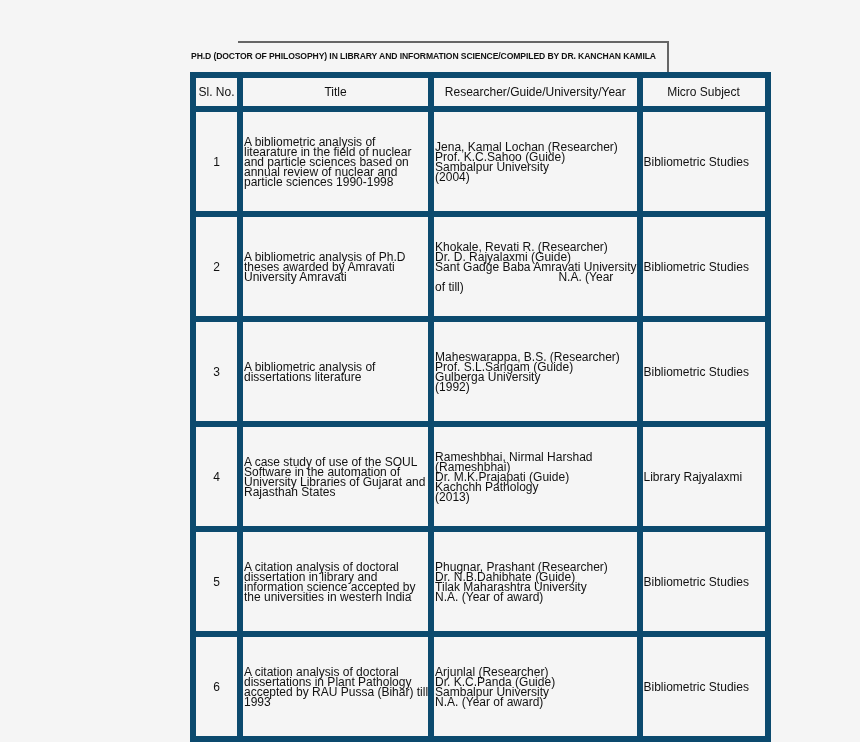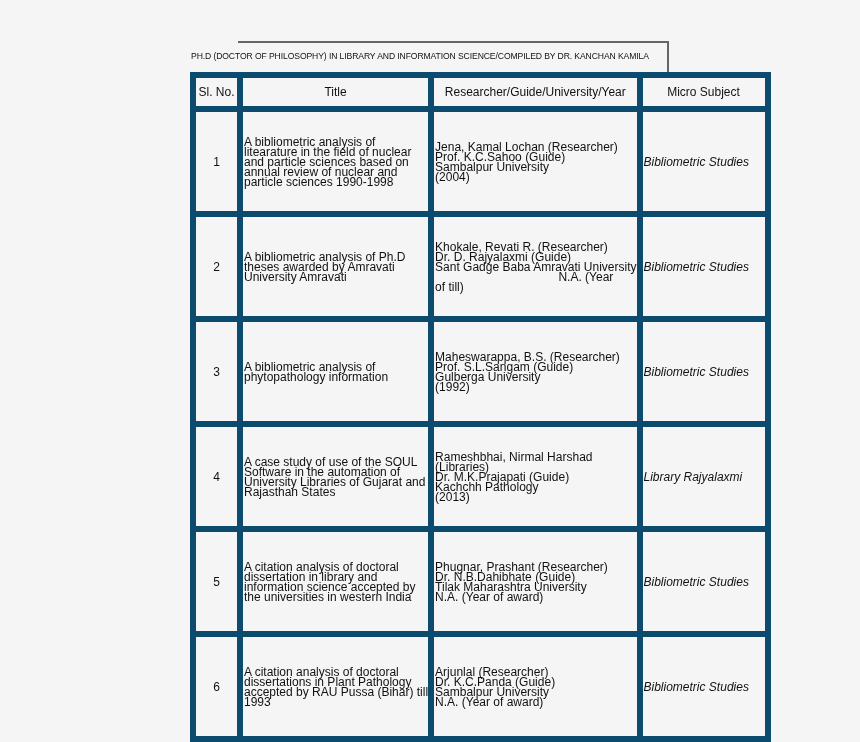--- a/index.html
+++ b/index.html
@@ -3,32 +3,32 @@
 <meta charset="utf-8">
 <style>
   html, body { margin:0; padding:0; }
   body {
     width:860px; height:742px; background:#f5f5f5; position:relative; overflow:hidden;
     font-family:"Liberation Sans", "DejaVu Sans", sans-serif; color:#111;
   }
   .top-rule { position:absolute; left:238px; top:41px; width:431px; height:2px; background:#666; }
   .right-rule { position:absolute; left:667px; top:41px; width:2px; height:32px; background:#666; }
   .doc-title {
-    position:absolute; left:191px; top:51px; width:476px; font-size:8.6px; font-weight:normal;
+    position:absolute; left:191px; top:51px; width:476px; font-size:8.6px; font-weight:bold;
     letter-spacing:-0.1px; white-space:nowrap;
   }
   table {
     position:absolute; left:190px; top:72px; border-collapse:collapse; table-layout:fixed;
   }
   td, th { border:6px solid #0c4a6e; padding:0; font-size:12px; line-height:10px; vertical-align:middle; }
   th { font-weight:normal; height:28px; text-align:center; }
   td { height:99px; }
   td.c-no { text-align:center; }
   td.c-title, td.c-res { text-align:left; padding-left:1px; }
-  td.c-sub { font-style:italic; padding-left:1px; }
+  td.c-sub { padding-left:1px; }
   .col-no { width:47px; } .col-title { width:147px; } .col-res { width:153px; } .col-sub { width:128px; }
   th.b-thick, td.b-thick { border-left:2px solid #555; }
   .line { display:block; white-space:pre; }
 </style>
 </head>
 <body>
 
 <div class="top-rule"></div>
 <div class="right-rule"></div>
 <div class="doc-title">PH.D (DOCTOR OF PHILOSOPHY) IN LIBRARY AND INFORMATION SCIENCE/COMPILED BY DR. KANCHAN KAMILA</div>
@@ -79,41 +79,41 @@
           <span class="line">Sant Gadge Baba Amravati University</span>
           <span class="line">                                     N.A. (Year</span>
           <span class="line">of till)</span>
         </td>
         <td class="c-sub">Bibliometric Studies</td>
       </tr>
       <tr>
         <td class="c-no">3</td>
         <td class="c-title">
           <span class="line">A bibliometric analysis of</span>
-          <span class="line">phytopathology information</span>
+          <span class="line">dissertations literature</span>
         </td>
         <td class="c-res b-thick">
           <span class="line">Maheswarappa, B.S. (Researcher)</span>
           <span class="line">Prof. S.L.Sangam (Guide)</span>
           <span class="line">Gulberga University</span>
           <span class="line">(1992)</span>
         </td>
         <td class="c-sub">Bibliometric Studies</td>
       </tr>
       <tr>
         <td class="c-no">4</td>
         <td class="c-title">
           <span class="line">A case study of use of the SOUL</span>
           <span class="line">Software in the automation of</span>
           <span class="line">University Libraries of Gujarat and</span>
           <span class="line">Rajasthan States</span>
         </td>
         <td class="c-res b-thick">
           <span class="line">Rameshbhai, Nirmal Harshad</span>
-          <span class="line">(Libraries)</span>
+          <span class="line">(Rameshbhai)</span>
           <span class="line">Dr. M.K.Prajapati (Guide)</span>
           <span class="line">Kachchh Pathology</span>
           <span class="line">(2013)</span>
         </td>
         <td class="c-sub">Library Rajyalaxmi</td>
       </tr>
       <tr>
         <td class="c-no">5</td>
         <td class="c-title">
           <span class="line">A citation analysis of doctoral</span>

